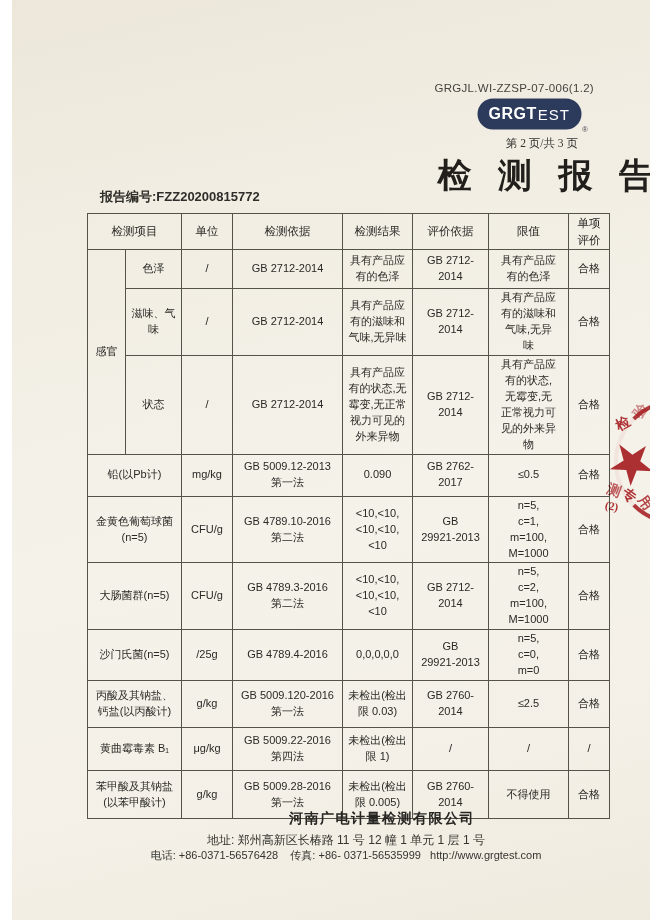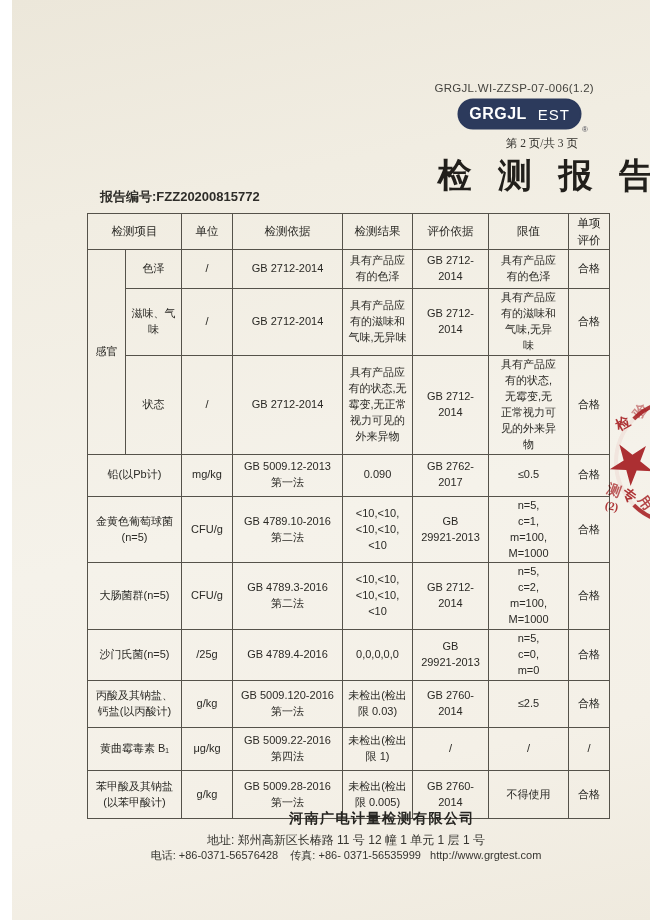--- a/index.html
+++ b/index.html
@@ -14,21 +14,21 @@
     position:absolute; top:82px; right:68px;
     font-size:11.5px; letter-spacing:.3px; color:#45443f;
   }
   .logo {
     position:absolute; top:100px; right:82px;
     background:#2c3a5c; border-radius:14px; height:28px; padding:0 10px;
     display:flex; align-items:center; color:#fff;
     box-shadow:0 0 0 1.5px #2c3a5c;
   }
   .logo .b { font-weight:bold; font-size:16px; letter-spacing:.5px; }
-  .logo .l { font-weight:normal; font-size:15px; letter-spacing:1px; margin-left:11px;text-align:right; }
+  .logo .l { font-weight:normal; font-size:15px; letter-spacing:1px; margin-left:1px;text-align:right; }
   .logo-reg { position:absolute; top:125px; right:74px; font-size:8px; color:#4a4a55; }
   .page-info {
     position:absolute; top:136px; right:84px;
     font-size:11.5px; color:#33322e; font-family:"Liberation Serif","DejaVu Serif",serif;margin-left:31px;
   }
   .title {
     position:absolute; top:153px; left:0; width:650px; text-align:right;
     font-size:34px; font-weight:bold; letter-spacing:9px; padding-left:14px;
     color:#211f1b; font-family:"Liberation Serif","DejaVu Serif",serif;
   }
@@ -74,21 +74,21 @@
   .sc6 { left:593px; top:500px; transform:rotate(10deg); font-size:11.5px; font-weight:bold; }
 </style>
 </head>
 <body>
 
 <div class="page">
 
   <div class="doc-code">GRGJL.WI-ZZSP-07-006(1.2)</div>
 
   <div class="logo">
-    <span class="b">GRGJL</span>
+    <span class="b">GRGT</span>
       <span class="l">EST</span>
   </div>
   <div class="logo-reg">®</div>
 
   <div class="page-info">第 2 页/共 3 页</div>
 
   <div class="title">检 测 报 告</div>
 
   <div class="report-no">报告编号:FZZ20200815772</div>
 

